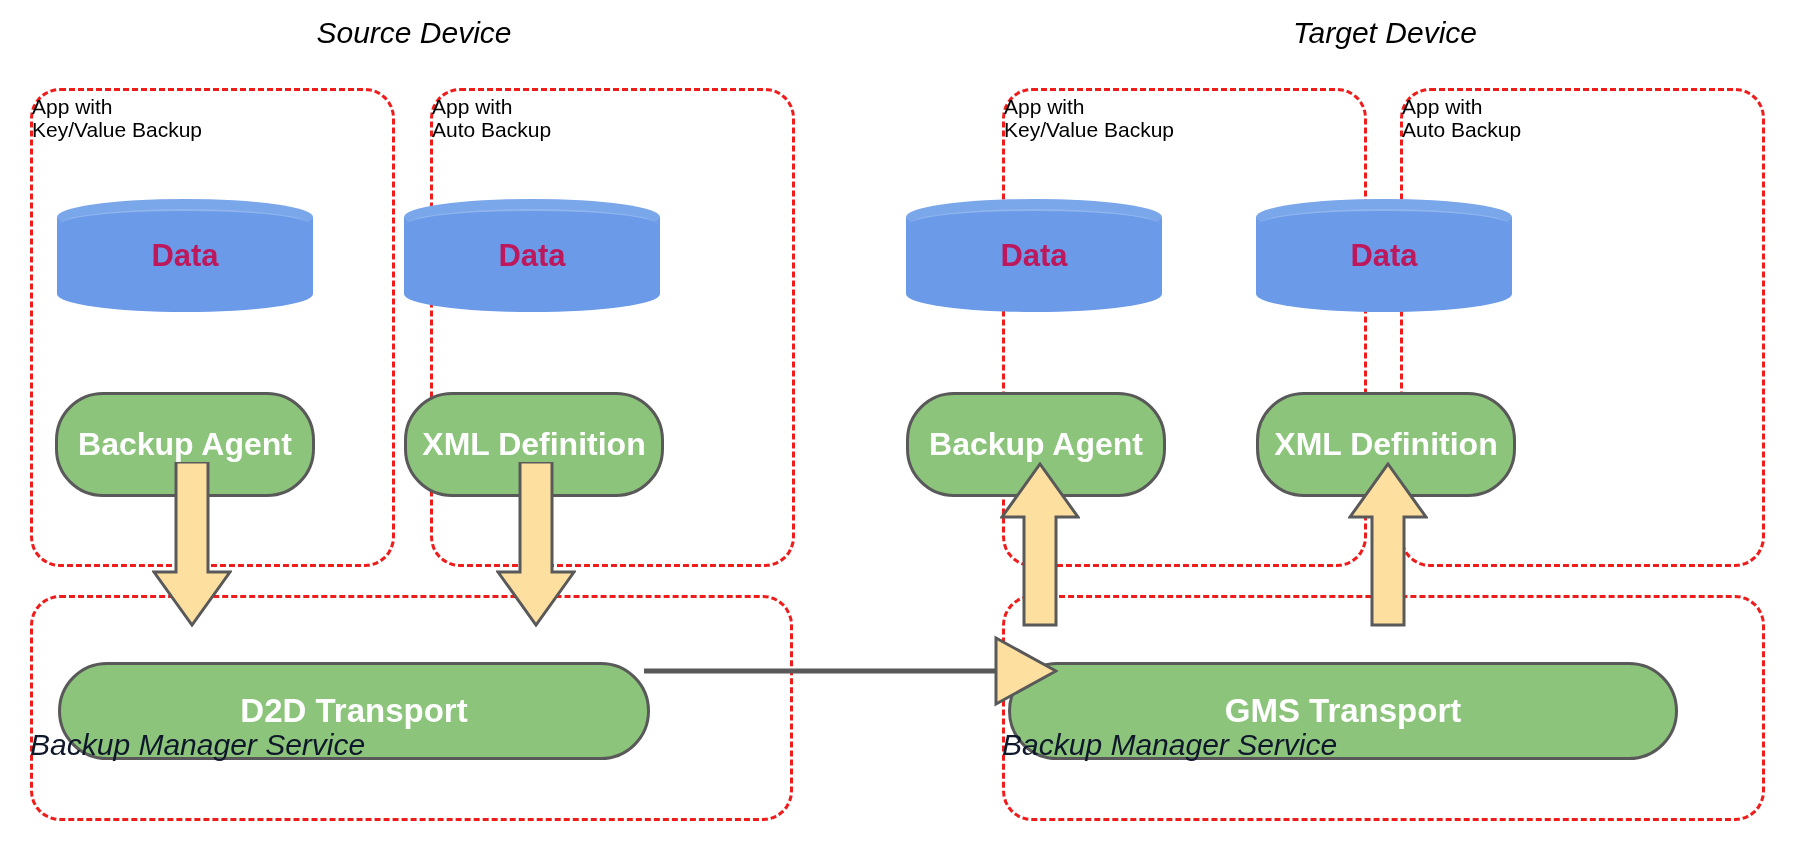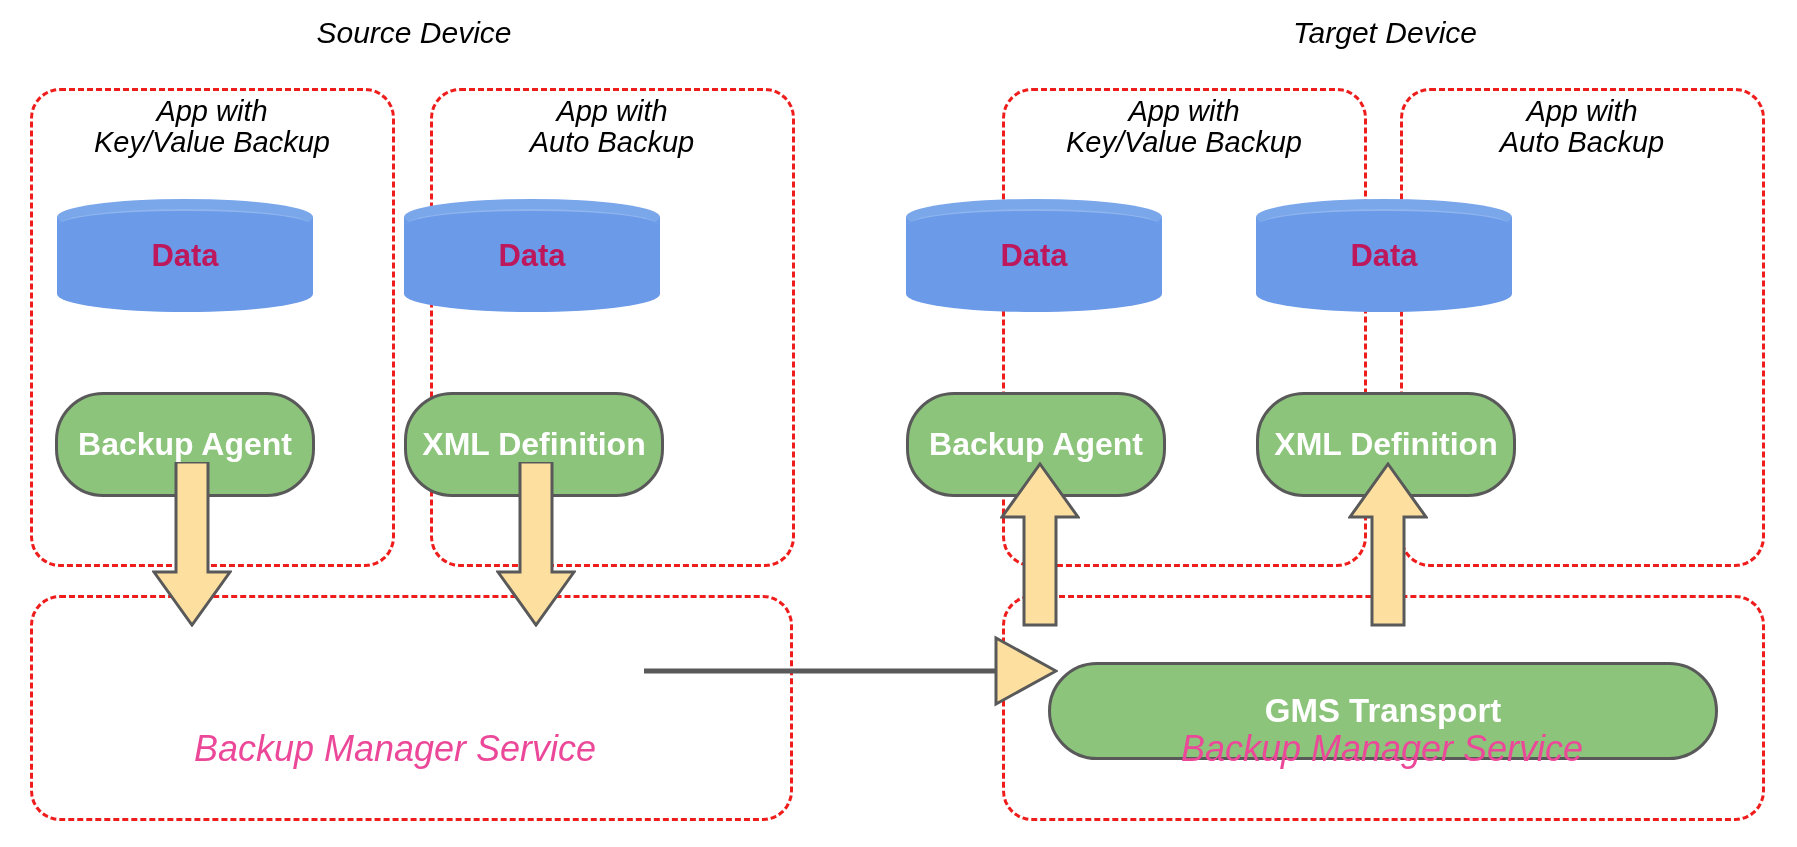--- a/index.html
+++ b/index.html
@@ -32,35 +32,33 @@
     position: absolute;
     border: 3px dashed #ef1c1c;
     border-radius: 30px;
     box-sizing: border-box;
     background: transparent;
   }
 
   
   .app-title {
     position: absolute;
-    text-align: center;
-    font-style: italic;
-    font-size: 29px;
+    font-size: 21px;
     line-height: 1.08;
     color: #000000;
     white-space: pre-line;
   }
 
   
   .service-label {
     position: absolute;
-    text-align: center;
+    text-align: left;
     font-style: italic;
-    font-size: 36px;
-    color: #ec4899;
+    font-size: 30px;
+    color: #0f172a;
     white-space: nowrap;
   }
 
   
   .cylinder {
     position: absolute;
   }
   .cyl-body {
     position: absolute;
     left: 0;
@@ -172,20 +170,21 @@
     <div class="cyl-body"></div>
     <div class="cyl-top"></div>
     <div class="cyl-top-inner"></div>
     <div class="cyl-label">Data</div>
   </div>
 
   <div class="green-box" style="left:404px; top:352px; width:260px; height:105px;">XML Definition</div>
 
   <div class="dashed-box" style="left:30px; top:595px; width:763px; height:226px;"></div>
 
+  <div class="green-box green-transport" style="left:58px; top:622px; width:592px; height:98px;">D2D Transport</div>
 
   <div class="service-label" style="left:30px; top:728px; width:730px;">Backup Manager Service</div>
 
   <div class="dashed-box" style="left:1002px; top:88px; width:365px; height:479px;"></div>
 
   <div class="app-title" style="left:1004px; top:96px; width:360px;"><span>App with</span><br><span>Key/Value Backup</span></div>
 
   <div class="cylinder" style="left:906px; top:199px; width:256px; height:113px;">
     <div class="cyl-bottom"></div>
     <div class="cyl-body"></div>
@@ -205,21 +204,21 @@
     <div class="cyl-body"></div>
     <div class="cyl-top"></div>
     <div class="cyl-top-inner"></div>
     <div class="cyl-label">Data</div>
   </div>
 
   <div class="green-box" style="left:1256px; top:352px; width:260px; height:105px;">XML Definition</div>
 
   <div class="dashed-box" style="left:1002px; top:595px; width:763px; height:226px;"></div>
 
-  <div class="green-box green-transport" style="left:1048px; top:622px; width:670px; height:98px;">GMS Transport</div>
+  <div class="green-box green-transport" style="left:1008px; top:622px; width:670px; height:98px;">GMS Transport</div>
 
   <div class="service-label" style="left:1002px; top:728px; width:760px;">Backup Manager Service</div>
 
   <svg class="arrow-svg" style="left:152px; top:462px; width:80px; height:165px;" viewBox="0 0 80 165">
     <polygon points="24,0 56,0 56,110 78,110 40,163 2,110 24,110" fill="#fde0a0" stroke="#595959" stroke-width="3" stroke-linejoin="miter"></polygon>
   </svg>
 
   <svg class="arrow-svg" style="left:496px; top:462px; width:80px; height:165px;" viewBox="0 0 80 165">
     <polygon points="24,0 56,0 56,110 78,110 40,163 2,110 24,110" fill="#fde0a0" stroke="#595959" stroke-width="3" stroke-linejoin="miter"></polygon>
   </svg>

